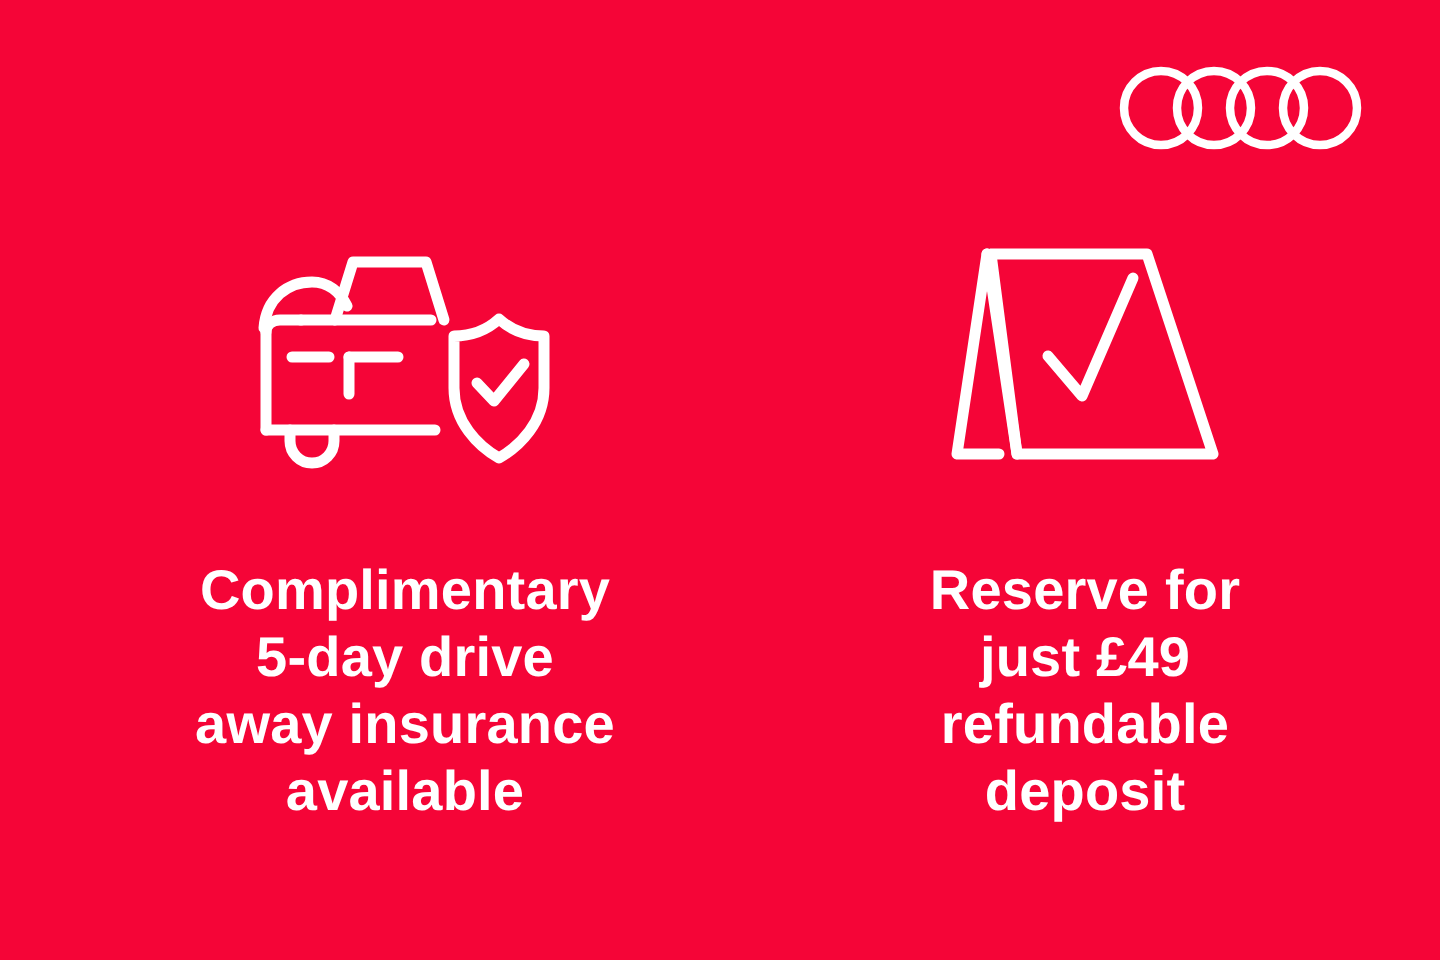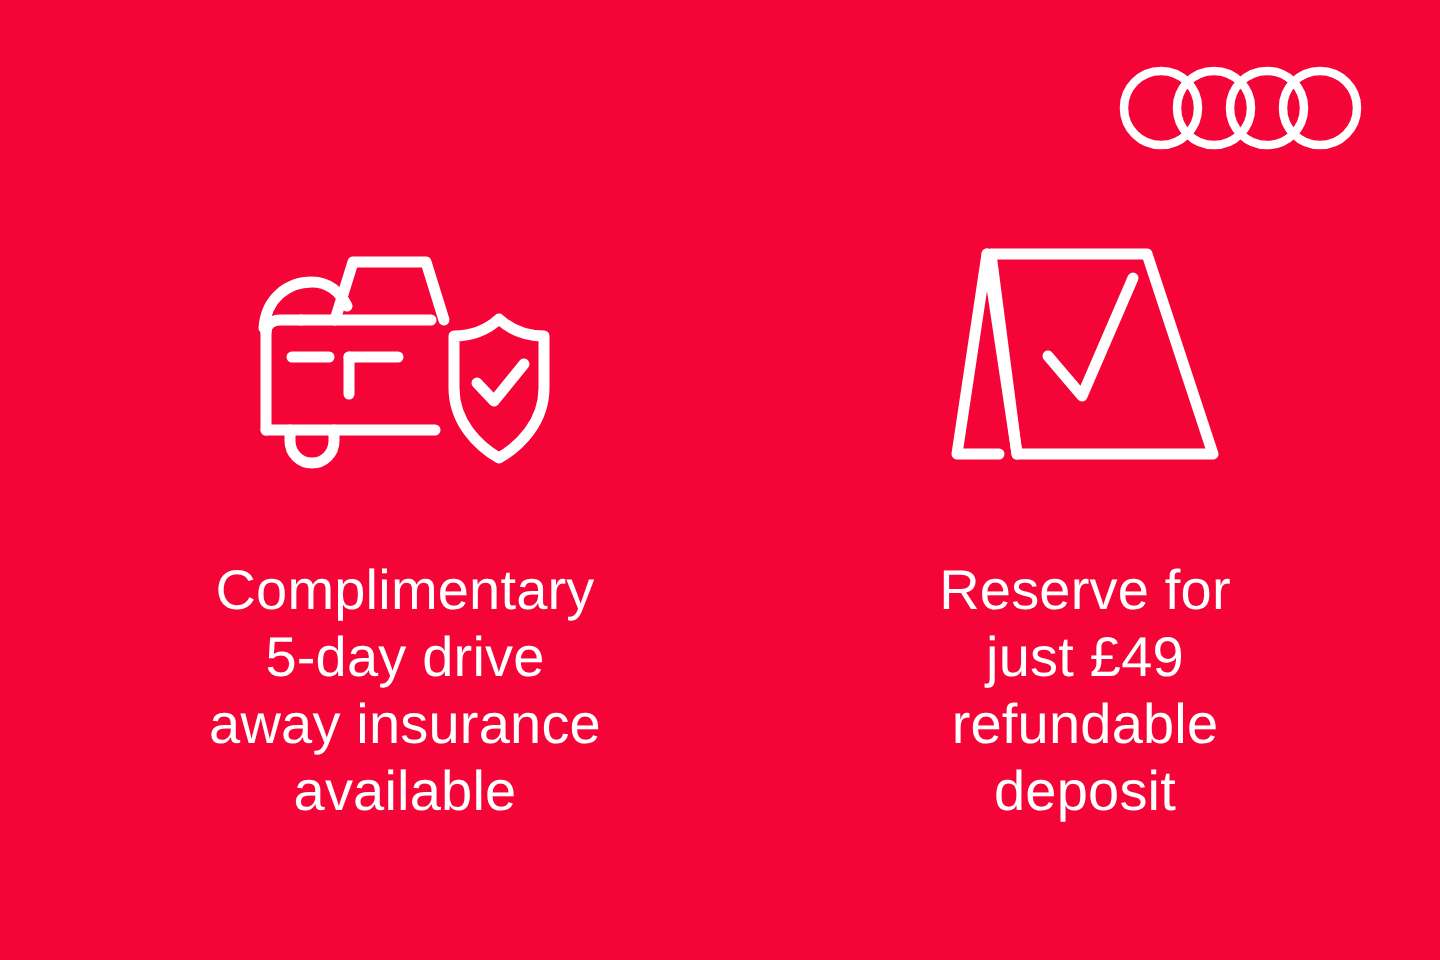--- a/index.html
+++ b/index.html
@@ -47,21 +47,21 @@
     justify-content: center;
   }
   #feature-insurance .feature-icon { padding-left: 6px; }
   #feature-deposit   .feature-icon { padding-left: 0px; }
 
   .feature-caption {
     margin-top: 66px;
     color: #FFFFFF;
     font-size: 56px;
     line-height: 67px;
-    font-weight: 400;
+    font-weight: 700;
     letter-spacing: 0.2px;
     text-align: center;
     white-space: pre-line;
     text-rendering: geometricPrecision;
   }
 
   svg { display: block; overflow: visible; }
 </style>
 </head>
 <body>

